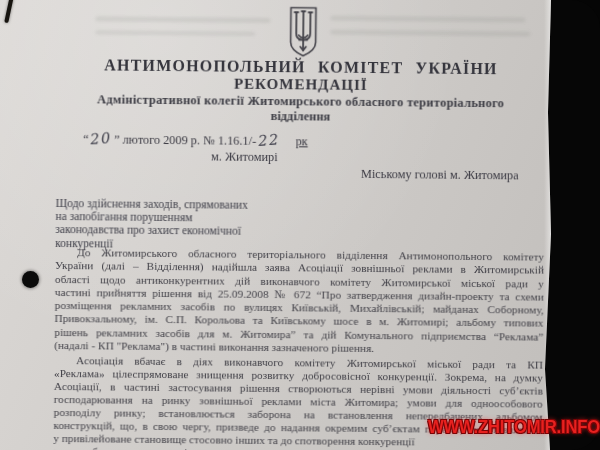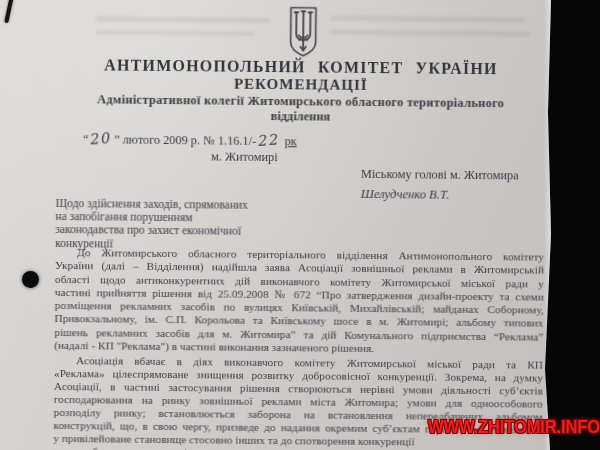--- a/index.html
+++ b/index.html
@@ -52,21 +52,21 @@
     position:absolute;left:55px;top:107px;width:492px;text-align:center;
     font-weight:bold;font-size:12.4px;color:#3a3a42;
   }
   
   .dateline{position:absolute;left:84px;top:130px;font-size:12.3px;color:#3c3b44;}
   .hand{
     font-family:"DejaVu Serif", serif;font-style:italic;font-size:14.5px;
     display:inline-block;transform:rotate(-5deg);letter-spacing:1.5px;color:#3a3a46;
     padding:0 2px;
   }
-  .suffix{margin-left:3px;text-decoration:underline;}
+  .suffix{margin-left:14px;text-decoration:underline;}
   .city{position:absolute;left:212px;top:148px;font-size:12.3px;color:#3c3b44;}
   .addr1{position:absolute;left:362px;top:164px;font-size:12.3px;color:#3c3b44;}
   .addr2{position:absolute;left:362px;top:184px;font-size:12.6px;font-style:italic;color:#3c3b44;}
   
   .subject{position:absolute;left:57px;top:197px;width:300px;font-size:11.5px;color:#40404a;}
   .subject .l{height:13.2px;line-height:13.2px;white-space:nowrap;}
   
   .para{position:absolute;left:57px;width:489px;font-size:11.3px;color:#434249;}
   .p1{top:246px;}
   .p2{top:354px;}
@@ -127,21 +127,20 @@
       <div class="title1">АНТИМОНОПОЛЬНИЙ КОМІТЕТ УКРАЇНИ</div>
       <div class="title2">РЕКОМЕНДАЦІЇ</div>
       <div class="org1">Адміністративної колегії Житомирського обласного територіального</div>
       <div class="org2">відділення</div>
 
       <div class="dateline"><span>“</span><span class="hand">20</span><span>”</span><span> лютого 2009 р. № 1.16.1/-</span><span class="hand">22</span><span class="suffix">рк</span></div>
 
       <div class="city">м. Житомирі</div>
 
       <div class="addr1">Міському голові м. Житомира</div>
-      <div class="addr2">Шелудченко В.Т.</div>
 
       <div class="subject">
         <div class="l">Щодо здійснення заходів, спрямованих</div>
         <div class="l">на запобігання порушенням</div>
         <div class="l">законодавства про захист економічної</div>
         <div class="l">конкуренції</div>
       </div>
 
       <div class="para p1">
         <div class="l first">До Житомирського обласного територіального відділення Антимонопольного комітету</div>

